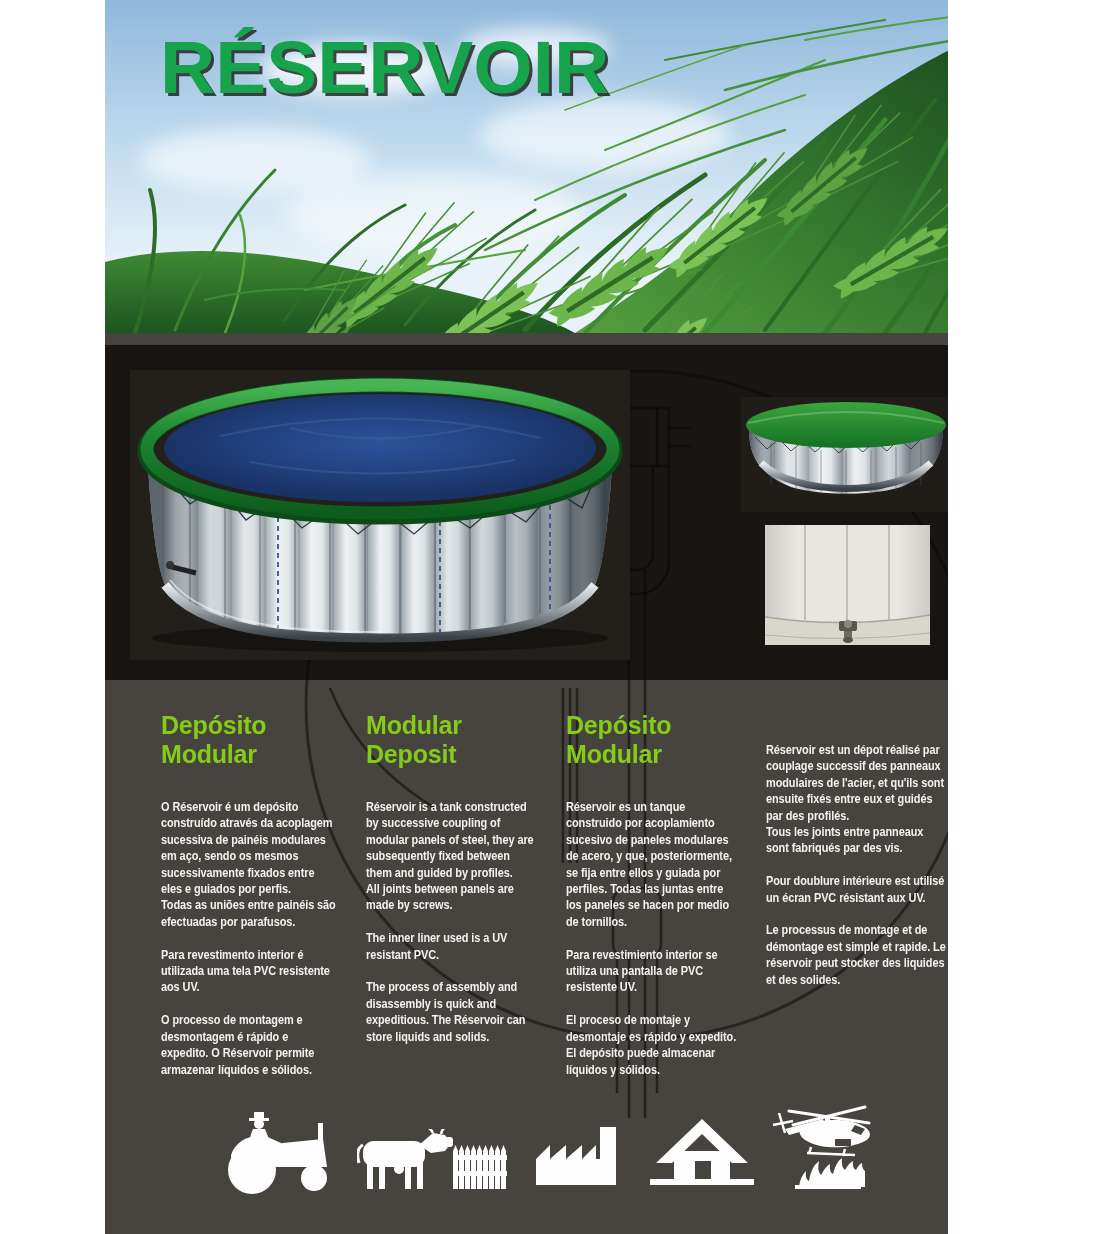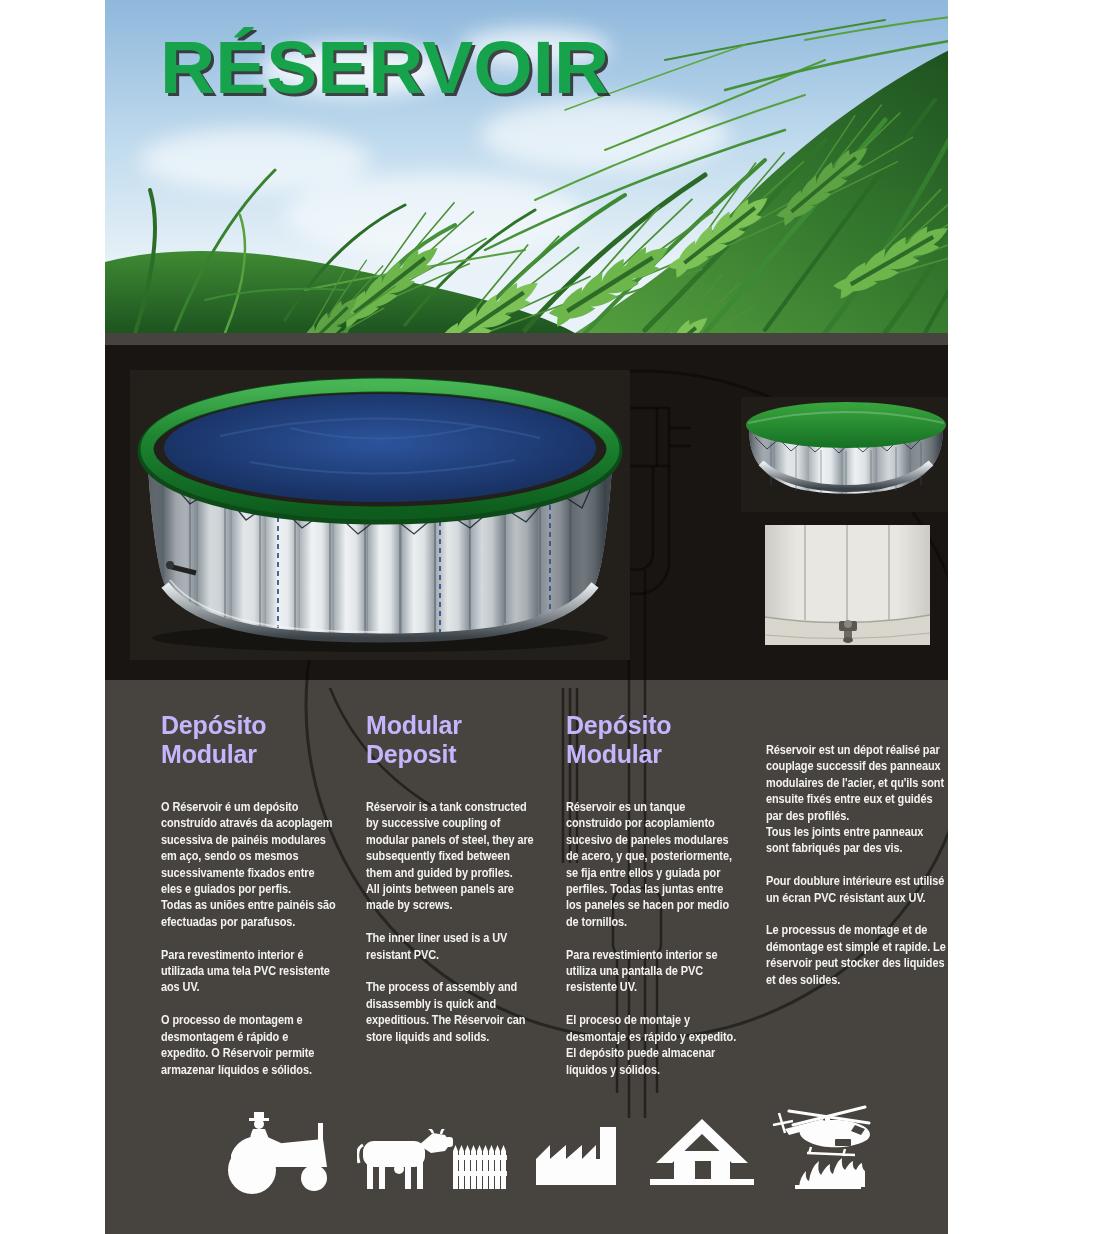--- a/index.html
+++ b/index.html
@@ -22,21 +22,21 @@
   .photo-large{position:absolute;left:25px;top:25px;}
   .photo-small{position:absolute;left:636px;top:52px;}
   .photo-liner{position:absolute;left:660px;top:180px;}
   .patent-note{position:absolute;right:17px;top:180px;height:120px;
         writing-mode:vertical-rl;transform:rotate(180deg);
         color:#ecebe7;font-size:13.5px;font-weight:700;letter-spacing:.4px;white-space:nowrap;}
 
   
   .col{position:absolute;top:378px;width:200px;}
   .col-1{left:56px;}.col-2{left:261px;}.col-3{left:461px;}.col-4{left:661px;}
-  .col-heading{font-size:25px;font-weight:700;line-height:1.14;color:#c4b5fd;
+  .col-heading{font-size:25px;font-weight:700;line-height:1.14;color:#84cc16;
         white-space:pre-line;letter-spacing:-0.2px;}
   .col-body{margin-top:31px;font-size:12.6px;font-weight:700;line-height:16.4px;
         color:#f3f2f0;white-space:pre-line;width:232px;
         transform:scaleX(0.87);transform-origin:left top;letter-spacing:-0.1px;}
 
   
   .app-icon{position:absolute;}
   .app-icon svg{display:block;}
   .i-tractor{left:120px;top:778px;}
   .i-cattle{left:252px;top:796px;}

